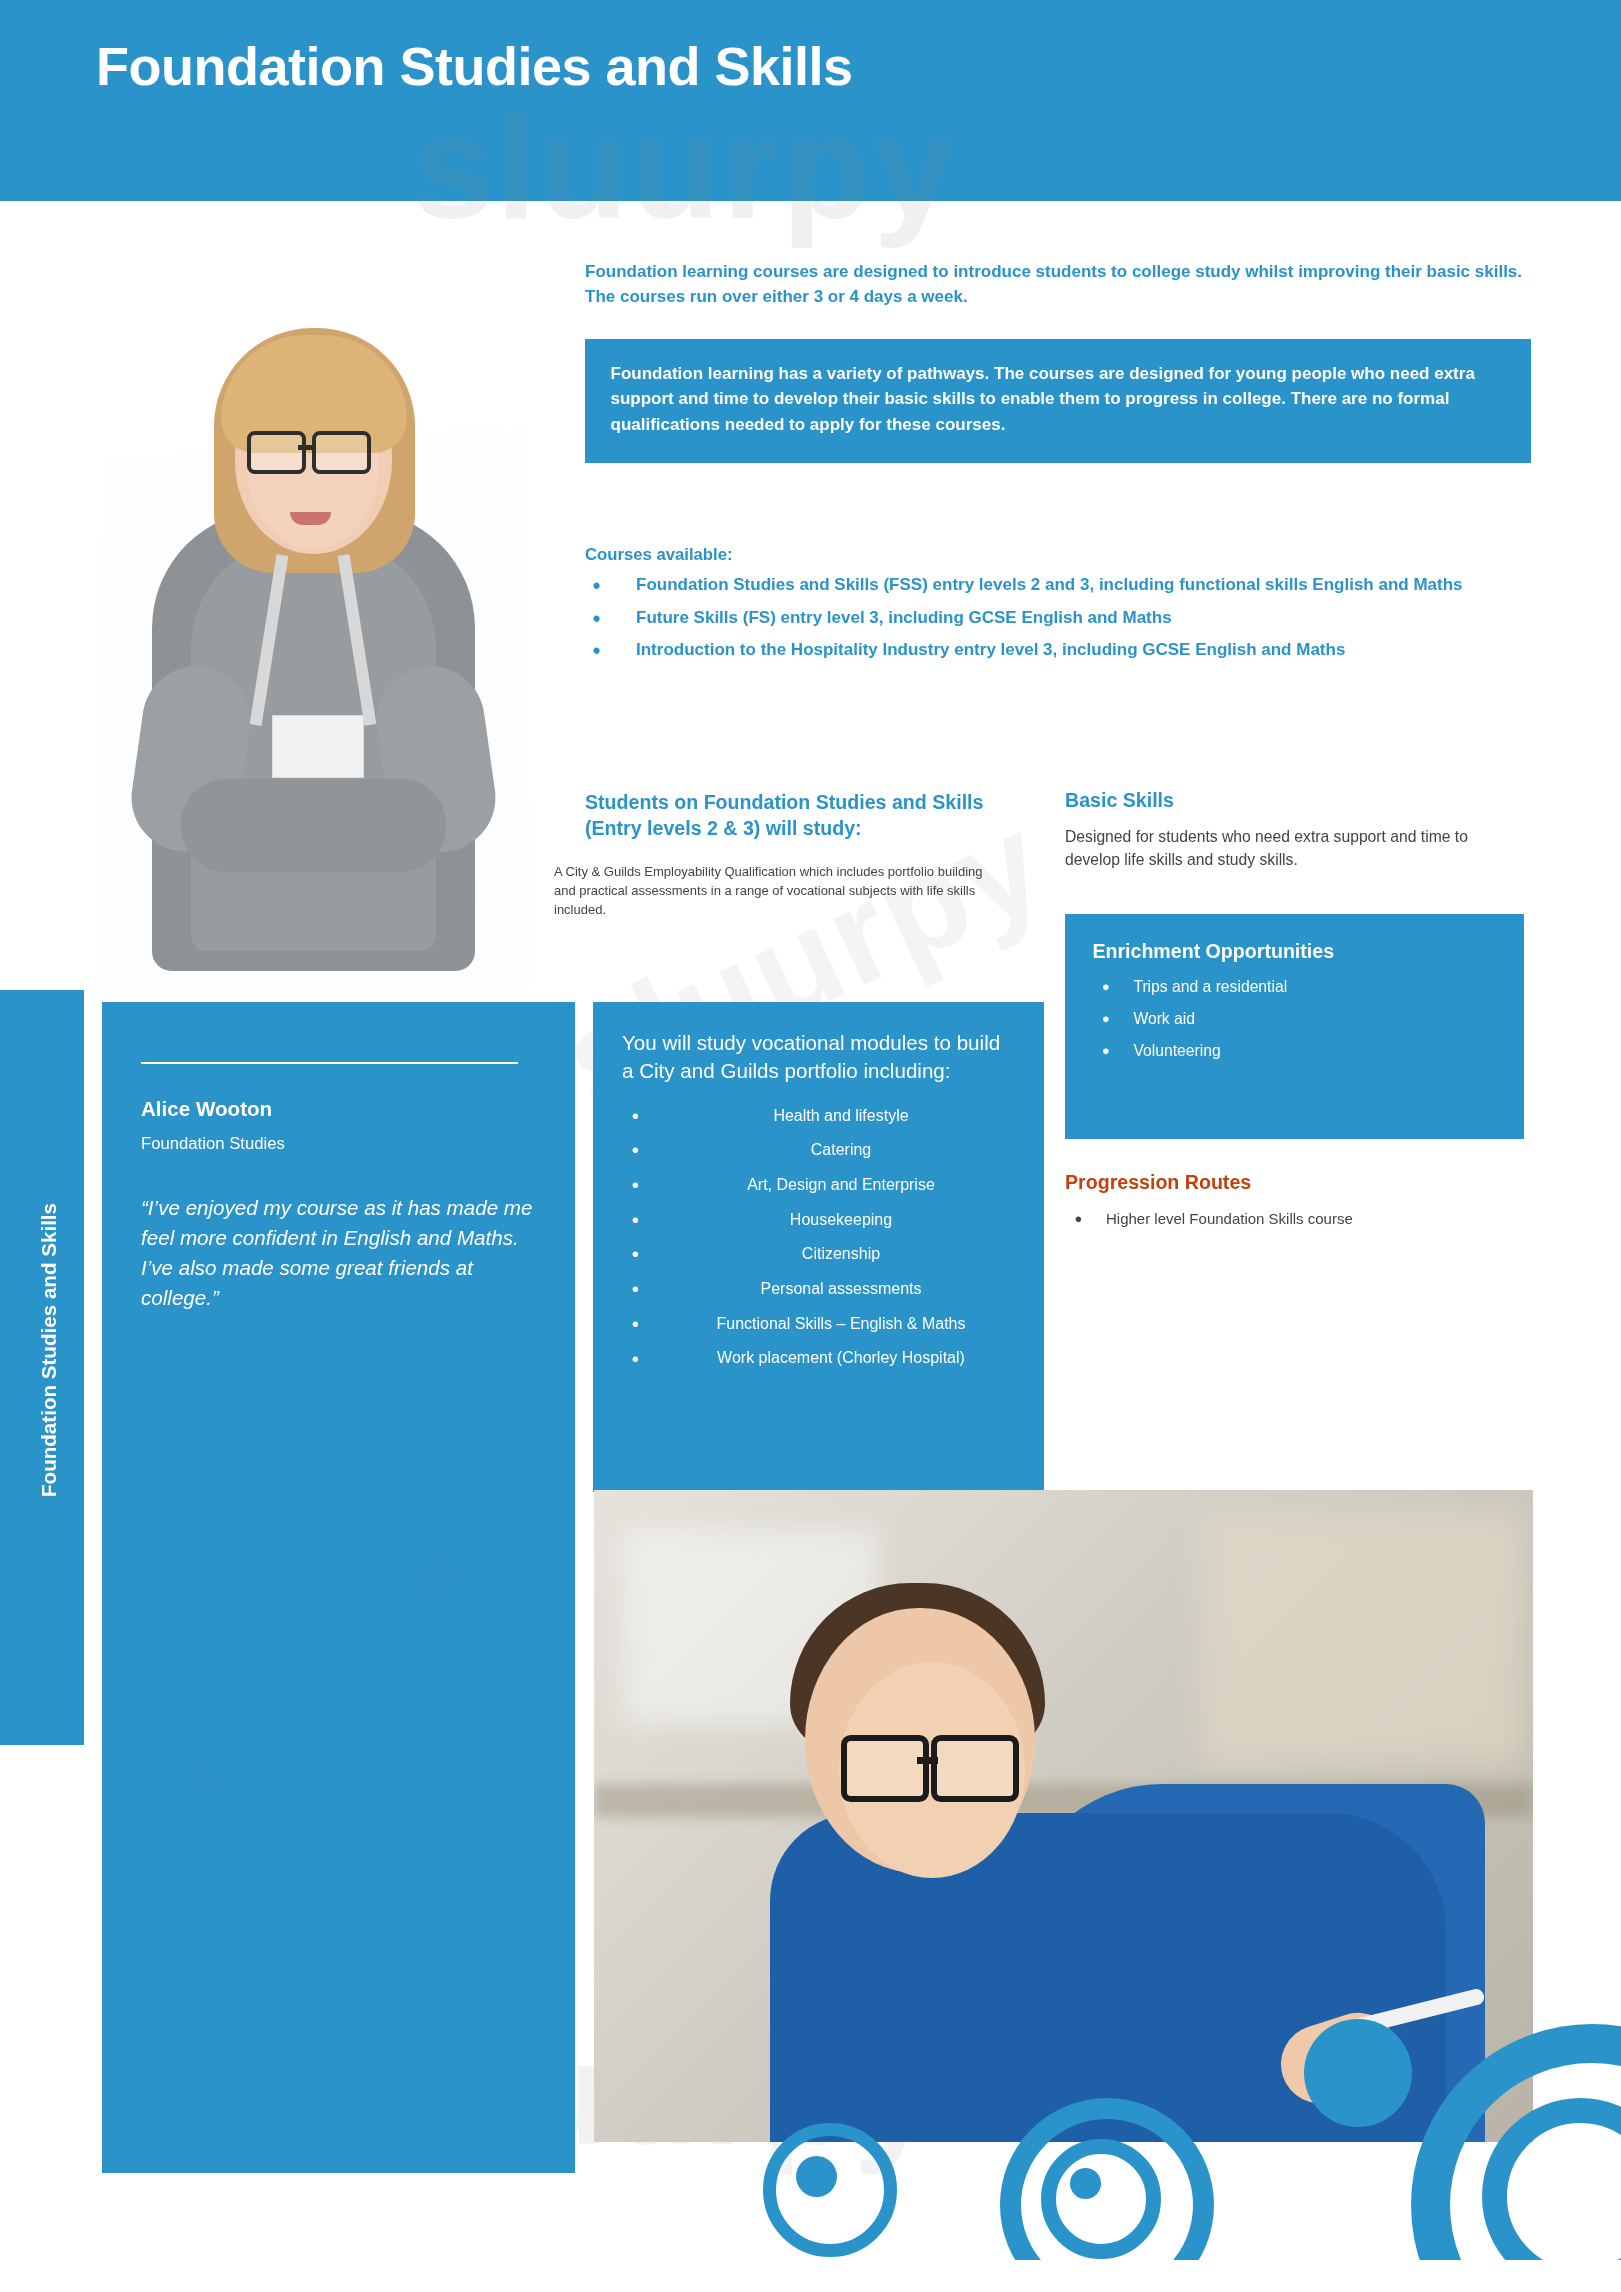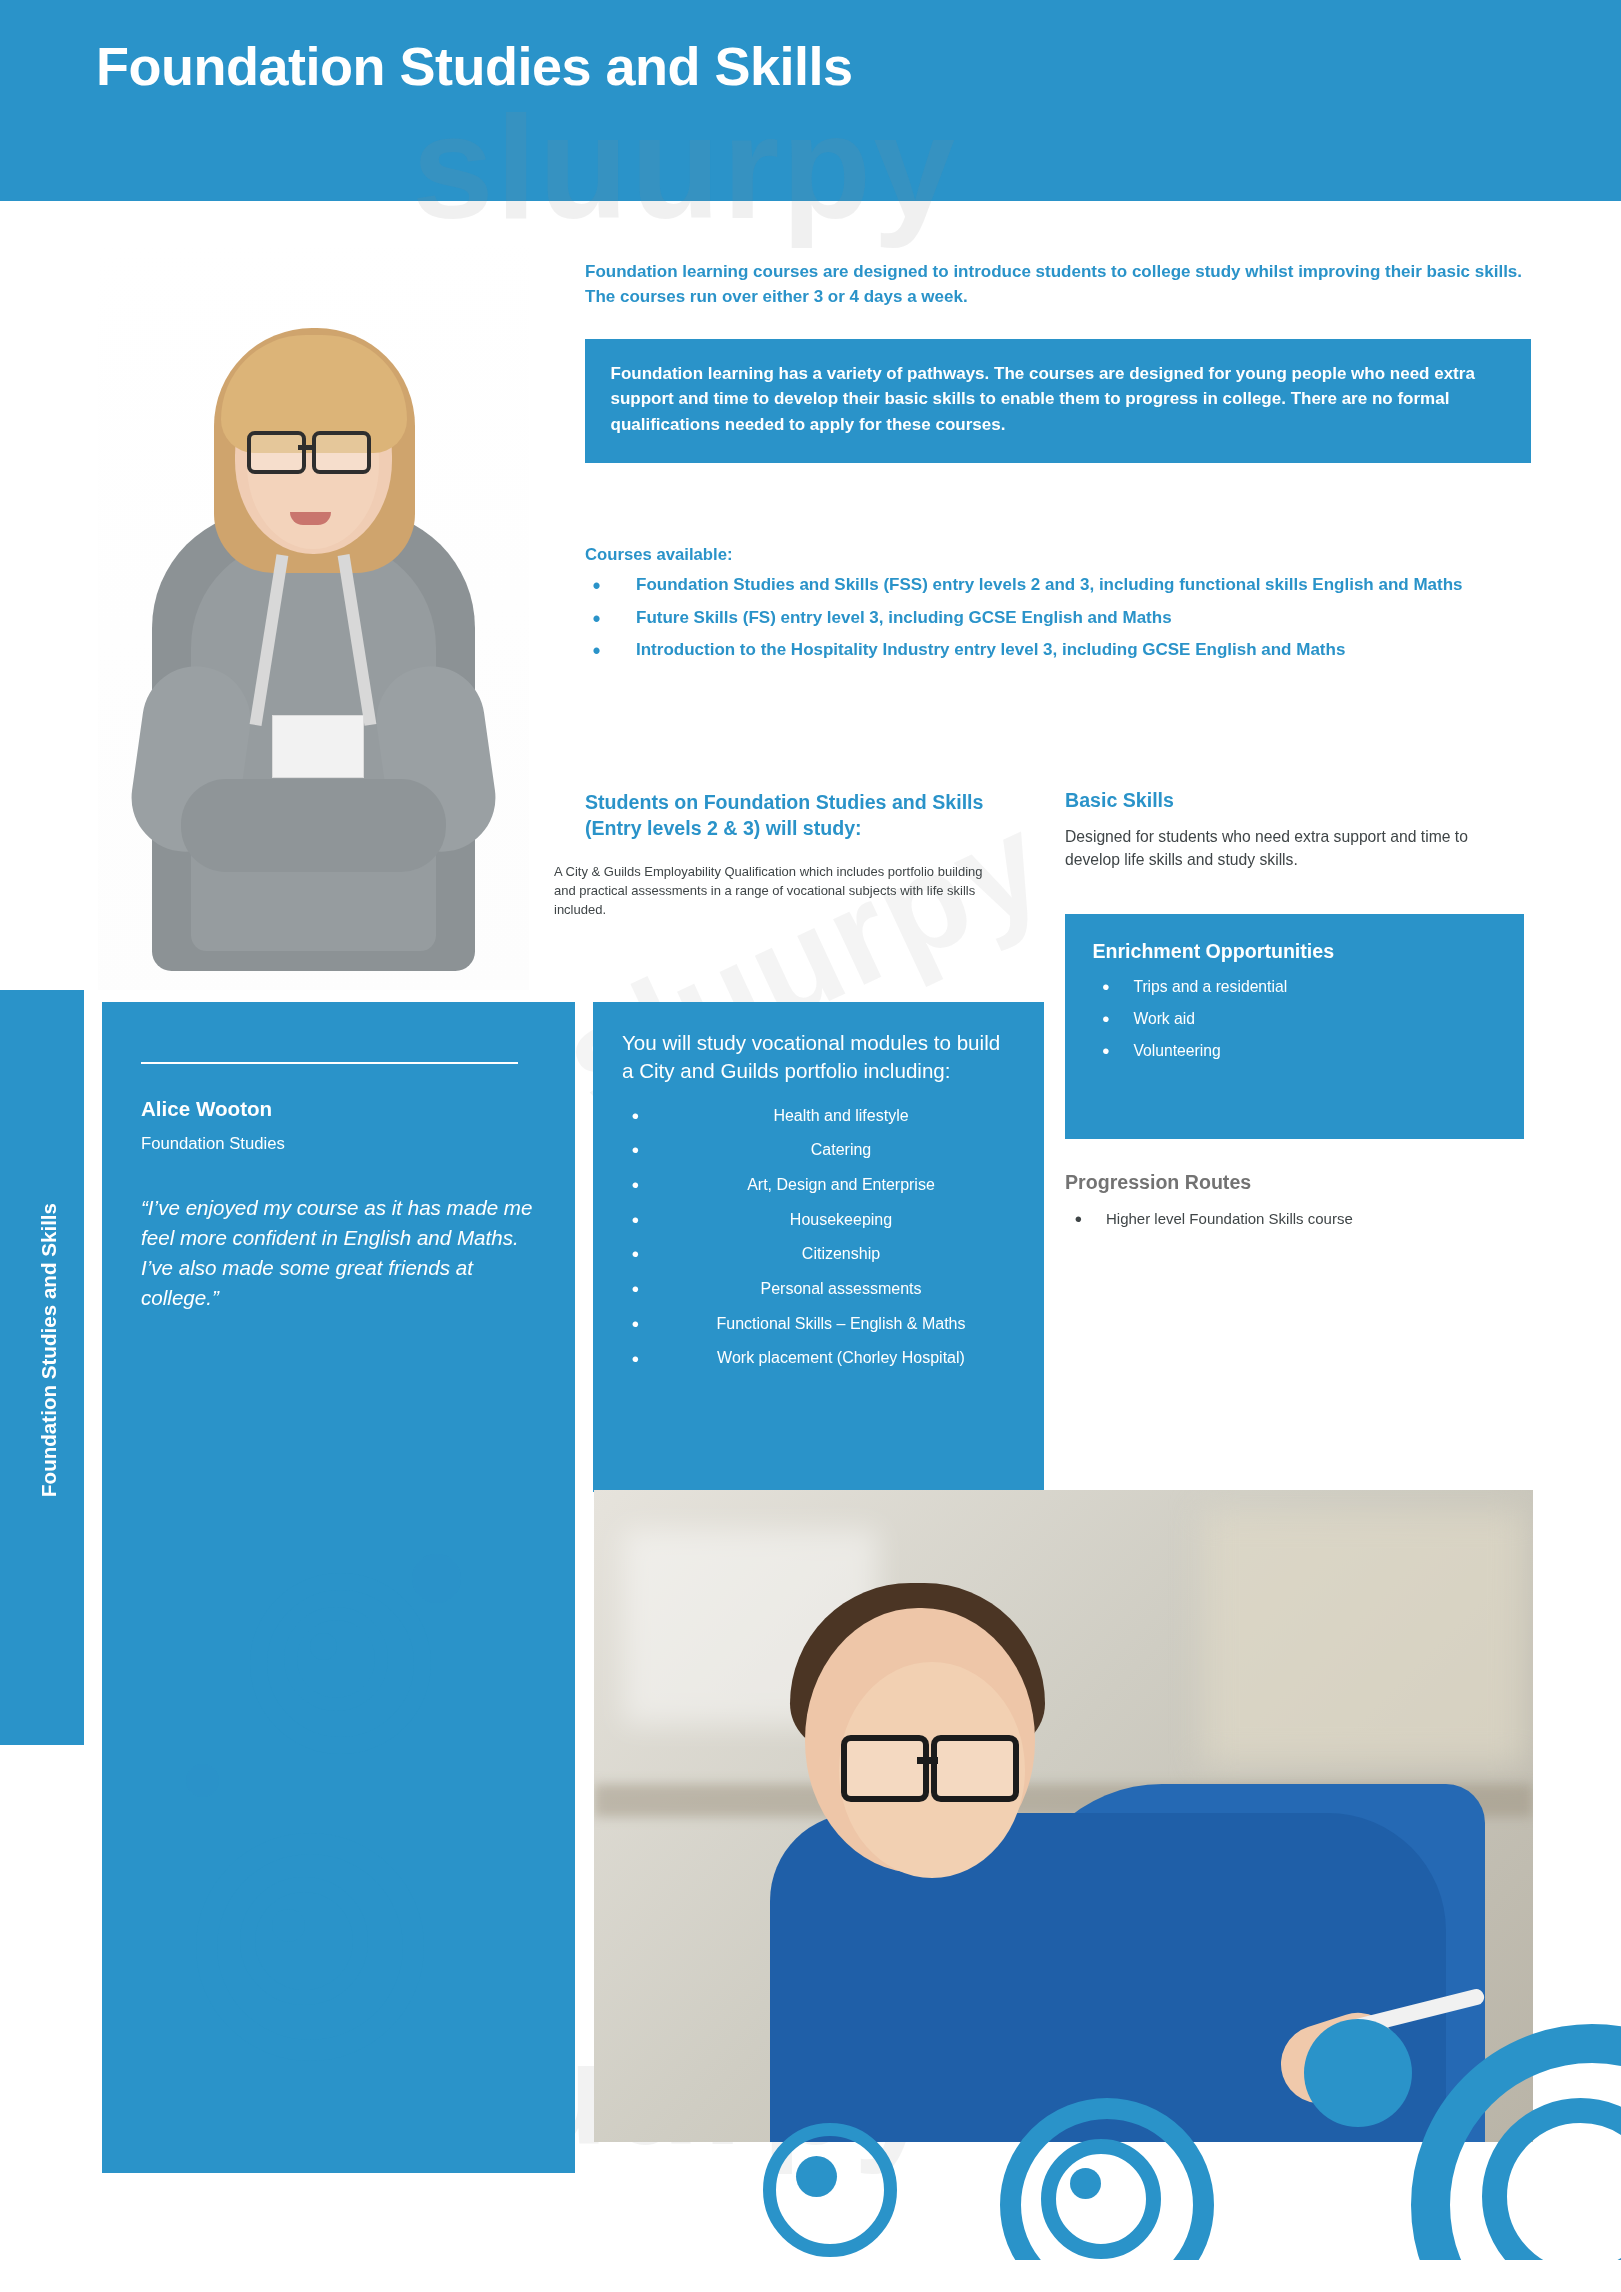--- a/index.html
+++ b/index.html
@@ -53,21 +53,21 @@
 
   .basic-head{position:absolute;left:1065px;top:789px;font-size:19.6px;font-weight:bold;color:#2a93c9;}
   .basic-body{position:absolute;left:1065px;top:826px;width:461px;font-size:15.7px;line-height:1.45;color:#3f4547;}
 
   .enrich{position:absolute;left:1065px;top:914px;width:459px;height:225px;background:#2a93c9;box-sizing:border-box;padding:25.5px 27.4px;}
   .enrich h3{margin:0 0 15.7px 0;font-size:19.6px;font-weight:bold;color:#ffffff;}
   .enrich ul{margin:0;padding:0;list-style:none;}
   .enrich li{position:relative;padding-left:41px;margin-bottom:13.7px;font-size:15.7px;color:#ffffff;}
   .enrich li:before{content:"•";position:absolute;left:9.8px;top:-2.9px;font-size:20.6px;}
 
-  .prog-head{position:absolute;left:1065px;top:1171px;font-size:19.6px;font-weight:bold;color:#737373;}
+  .prog-head{position:absolute;left:1065px;top:1171px;font-size:19.6px;font-weight:bold;color:#c2410c;}
   .prog-list{position:absolute;left:1065px;top:1210px;width:461px;margin:0;padding:0;list-style:none;}
   .prog-list li{position:relative;padding-left:41px;font-size:15px;color:#3f4547;}
   .prog-list li:before{content:"•";position:absolute;left:9.8px;top:-2.9px;font-size:20.6px;color:#3f4547;}
 
   
   .sidetab{position:absolute;left:0;top:990px;width:84px;height:755px;background:#2a93c9;}
   .sidetab span{position:absolute;left:-294px;top:348px;width:686px;text-align:center;
      transform:rotate(-90deg);font-size:20.6px;font-weight:bold;color:#ffffff;}
 
   

